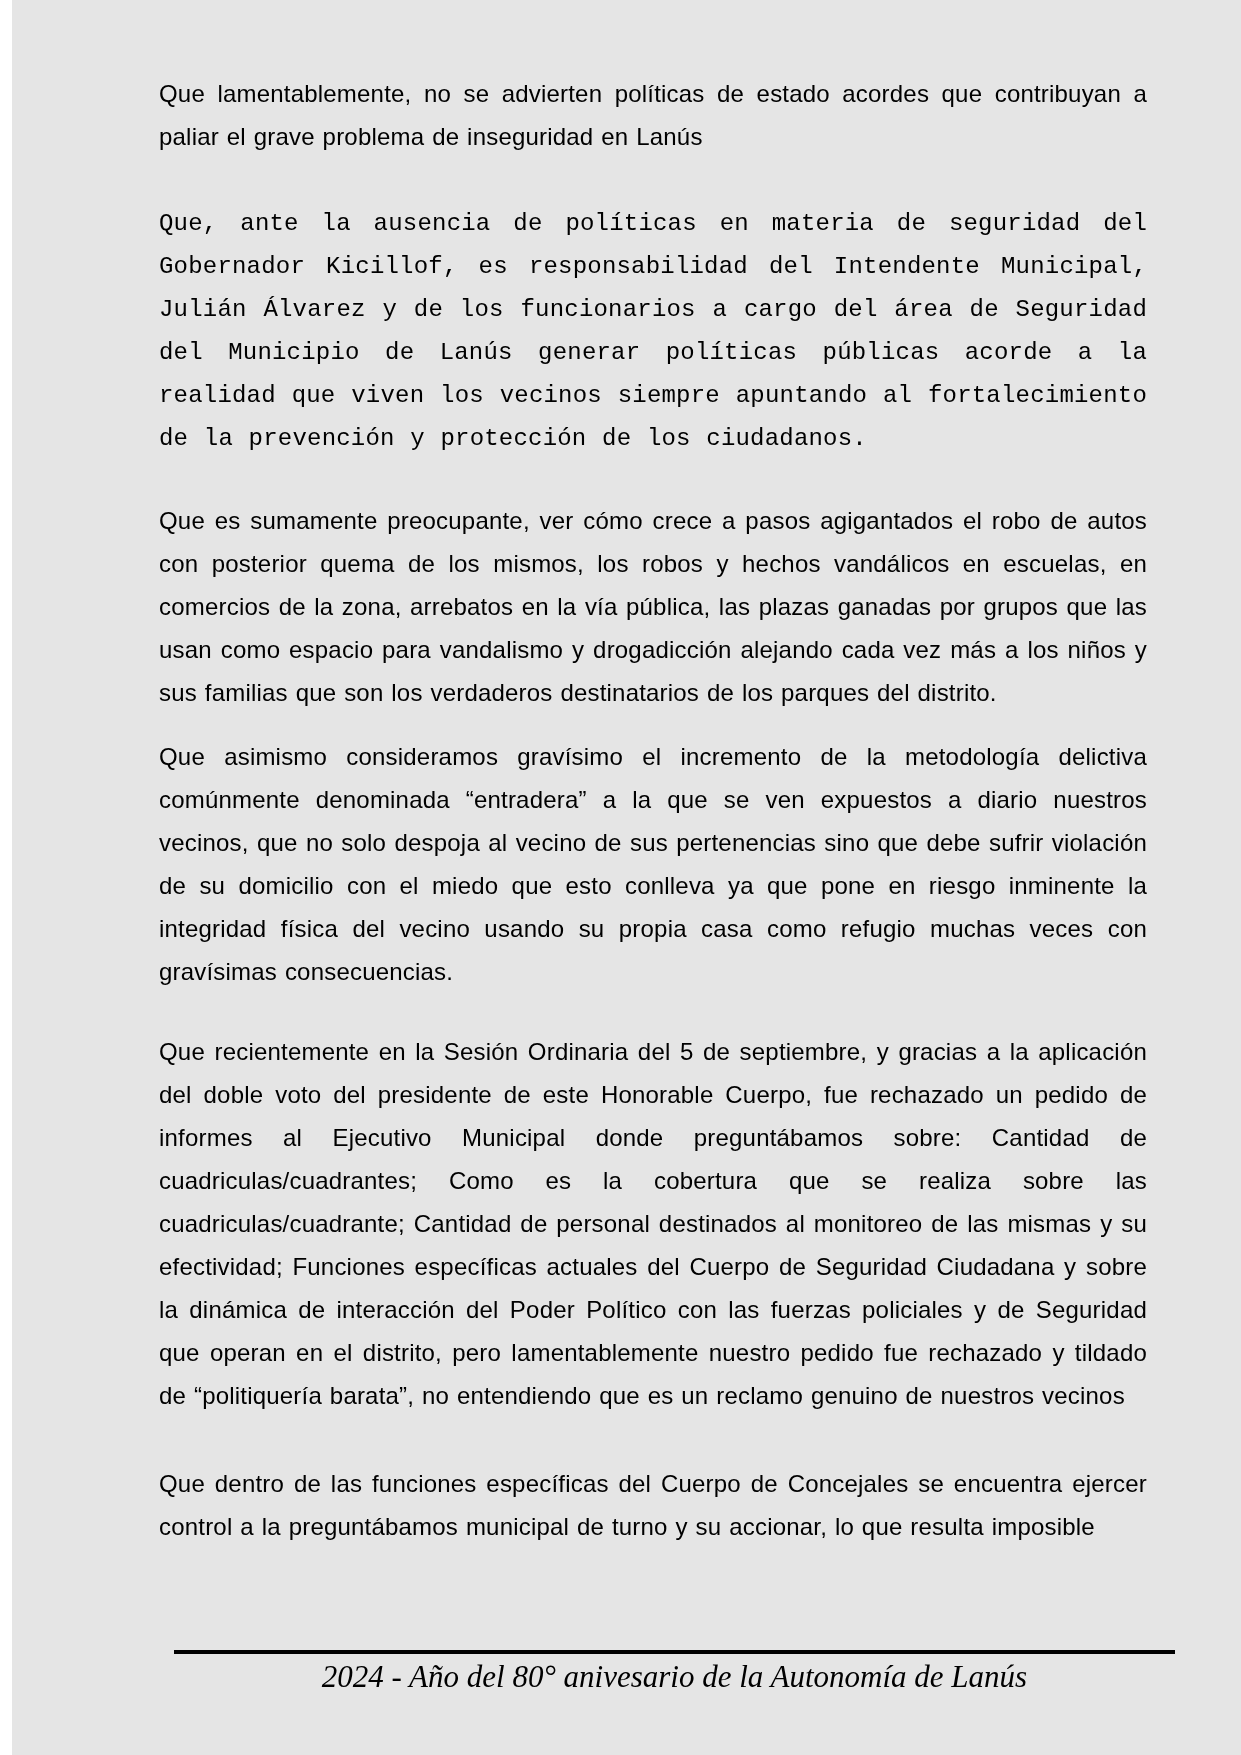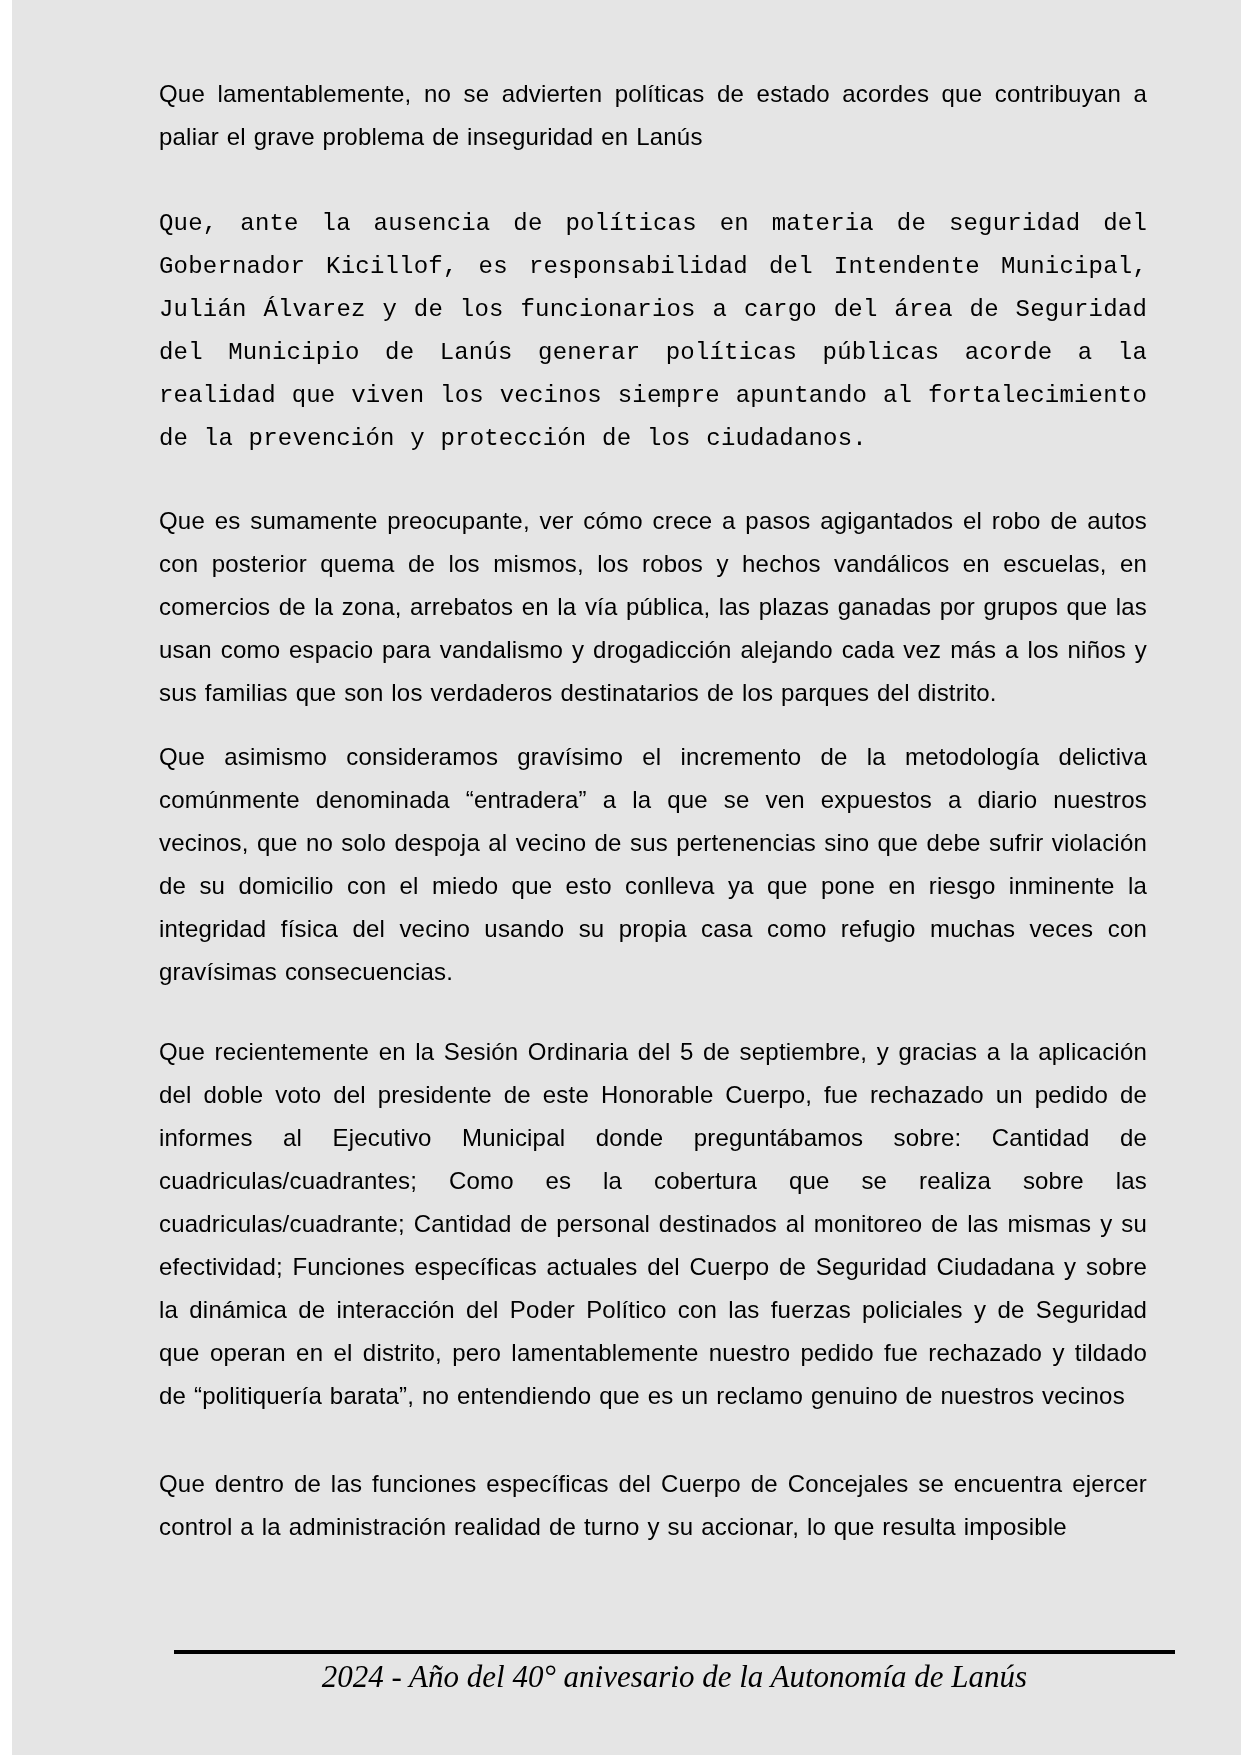--- a/index.html
+++ b/index.html
@@ -58,20 +58,20 @@
 <body>
 
 <div class="page">
 
   <div class="content">
     <p>Que lamentablemente, no se advierten políticas de estado acordes que contribuyan a paliar el grave problema de inseguridad en Lanús</p>
     <p>Que, ante la ausencia de políticas en materia de seguridad del Gobernador Kicillof, es responsabilidad del Intendente Municipal, Julián Álvarez y de los funcionarios a cargo del área de Seguridad del Municipio de Lanús generar políticas públicas acorde a la realidad que viven los vecinos siempre apuntando al fortalecimiento de la prevención y protección de los ciudadanos.</p>
     <p>Que es sumamente preocupante, ver cómo crece a pasos agigantados el robo de autos con posterior quema de los mismos, los robos y hechos vandálicos en escuelas, en comercios de la zona, arrebatos en la vía pública, las plazas ganadas por grupos que las usan como espacio para vandalismo y drogadicción alejando cada vez más a los niños y sus familias que son los verdaderos destinatarios de los parques del distrito.</p>
     <p>Que asimismo consideramos gravísimo el incremento de la metodología delictiva comúnmente denominada “entradera” a la que se ven expuestos a diario nuestros vecinos, que no solo despoja al vecino de sus pertenencias sino que debe sufrir violación de su domicilio con el miedo que esto conlleva ya que pone en riesgo inminente la integridad física del vecino usando su propia casa como refugio muchas veces con gravísimas consecuencias.</p>
     <p>Que recientemente en la Sesión Ordinaria del 5 de septiembre, y gracias a la aplicación del doble voto del presidente de este Honorable Cuerpo, fue rechazado un pedido de informes al Ejecutivo Municipal donde preguntábamos sobre: Cantidad de cuadriculas/cuadrantes; Como es la cobertura que se realiza sobre las cuadriculas/cuadrante; Cantidad de personal destinados al monitoreo de las mismas y su efectividad; Funciones específicas actuales del Cuerpo de Seguridad Ciudadana y sobre la dinámica de interacción del Poder Político con las fuerzas policiales y de Seguridad que operan en el distrito, pero lamentablemente nuestro pedido fue rechazado y tildado de “politiquería barata”, no entendiendo que es un reclamo genuino de nuestros vecinos</p>
-    <p>Que dentro de las funciones específicas del Cuerpo de Concejales se encuentra ejercer control a la administración realidad de turno y su accionar, lo que resulta imposible</p>
+    <p>Que dentro de las funciones específicas del Cuerpo de Concejales se encuentra ejercer control a la preguntábamos municipal de turno y su accionar, lo que resulta imposible</p>
   </div>
 
   <div class="footer">
-    <div class="footer-text">2024 - Año del 40° anivesario de la Autonomía de Lanús</div>
+    <div class="footer-text">2024 - Año del 80° anivesario de la Autonomía de Lanús</div>
   </div>
 
 </div>
 
 </body></html>

